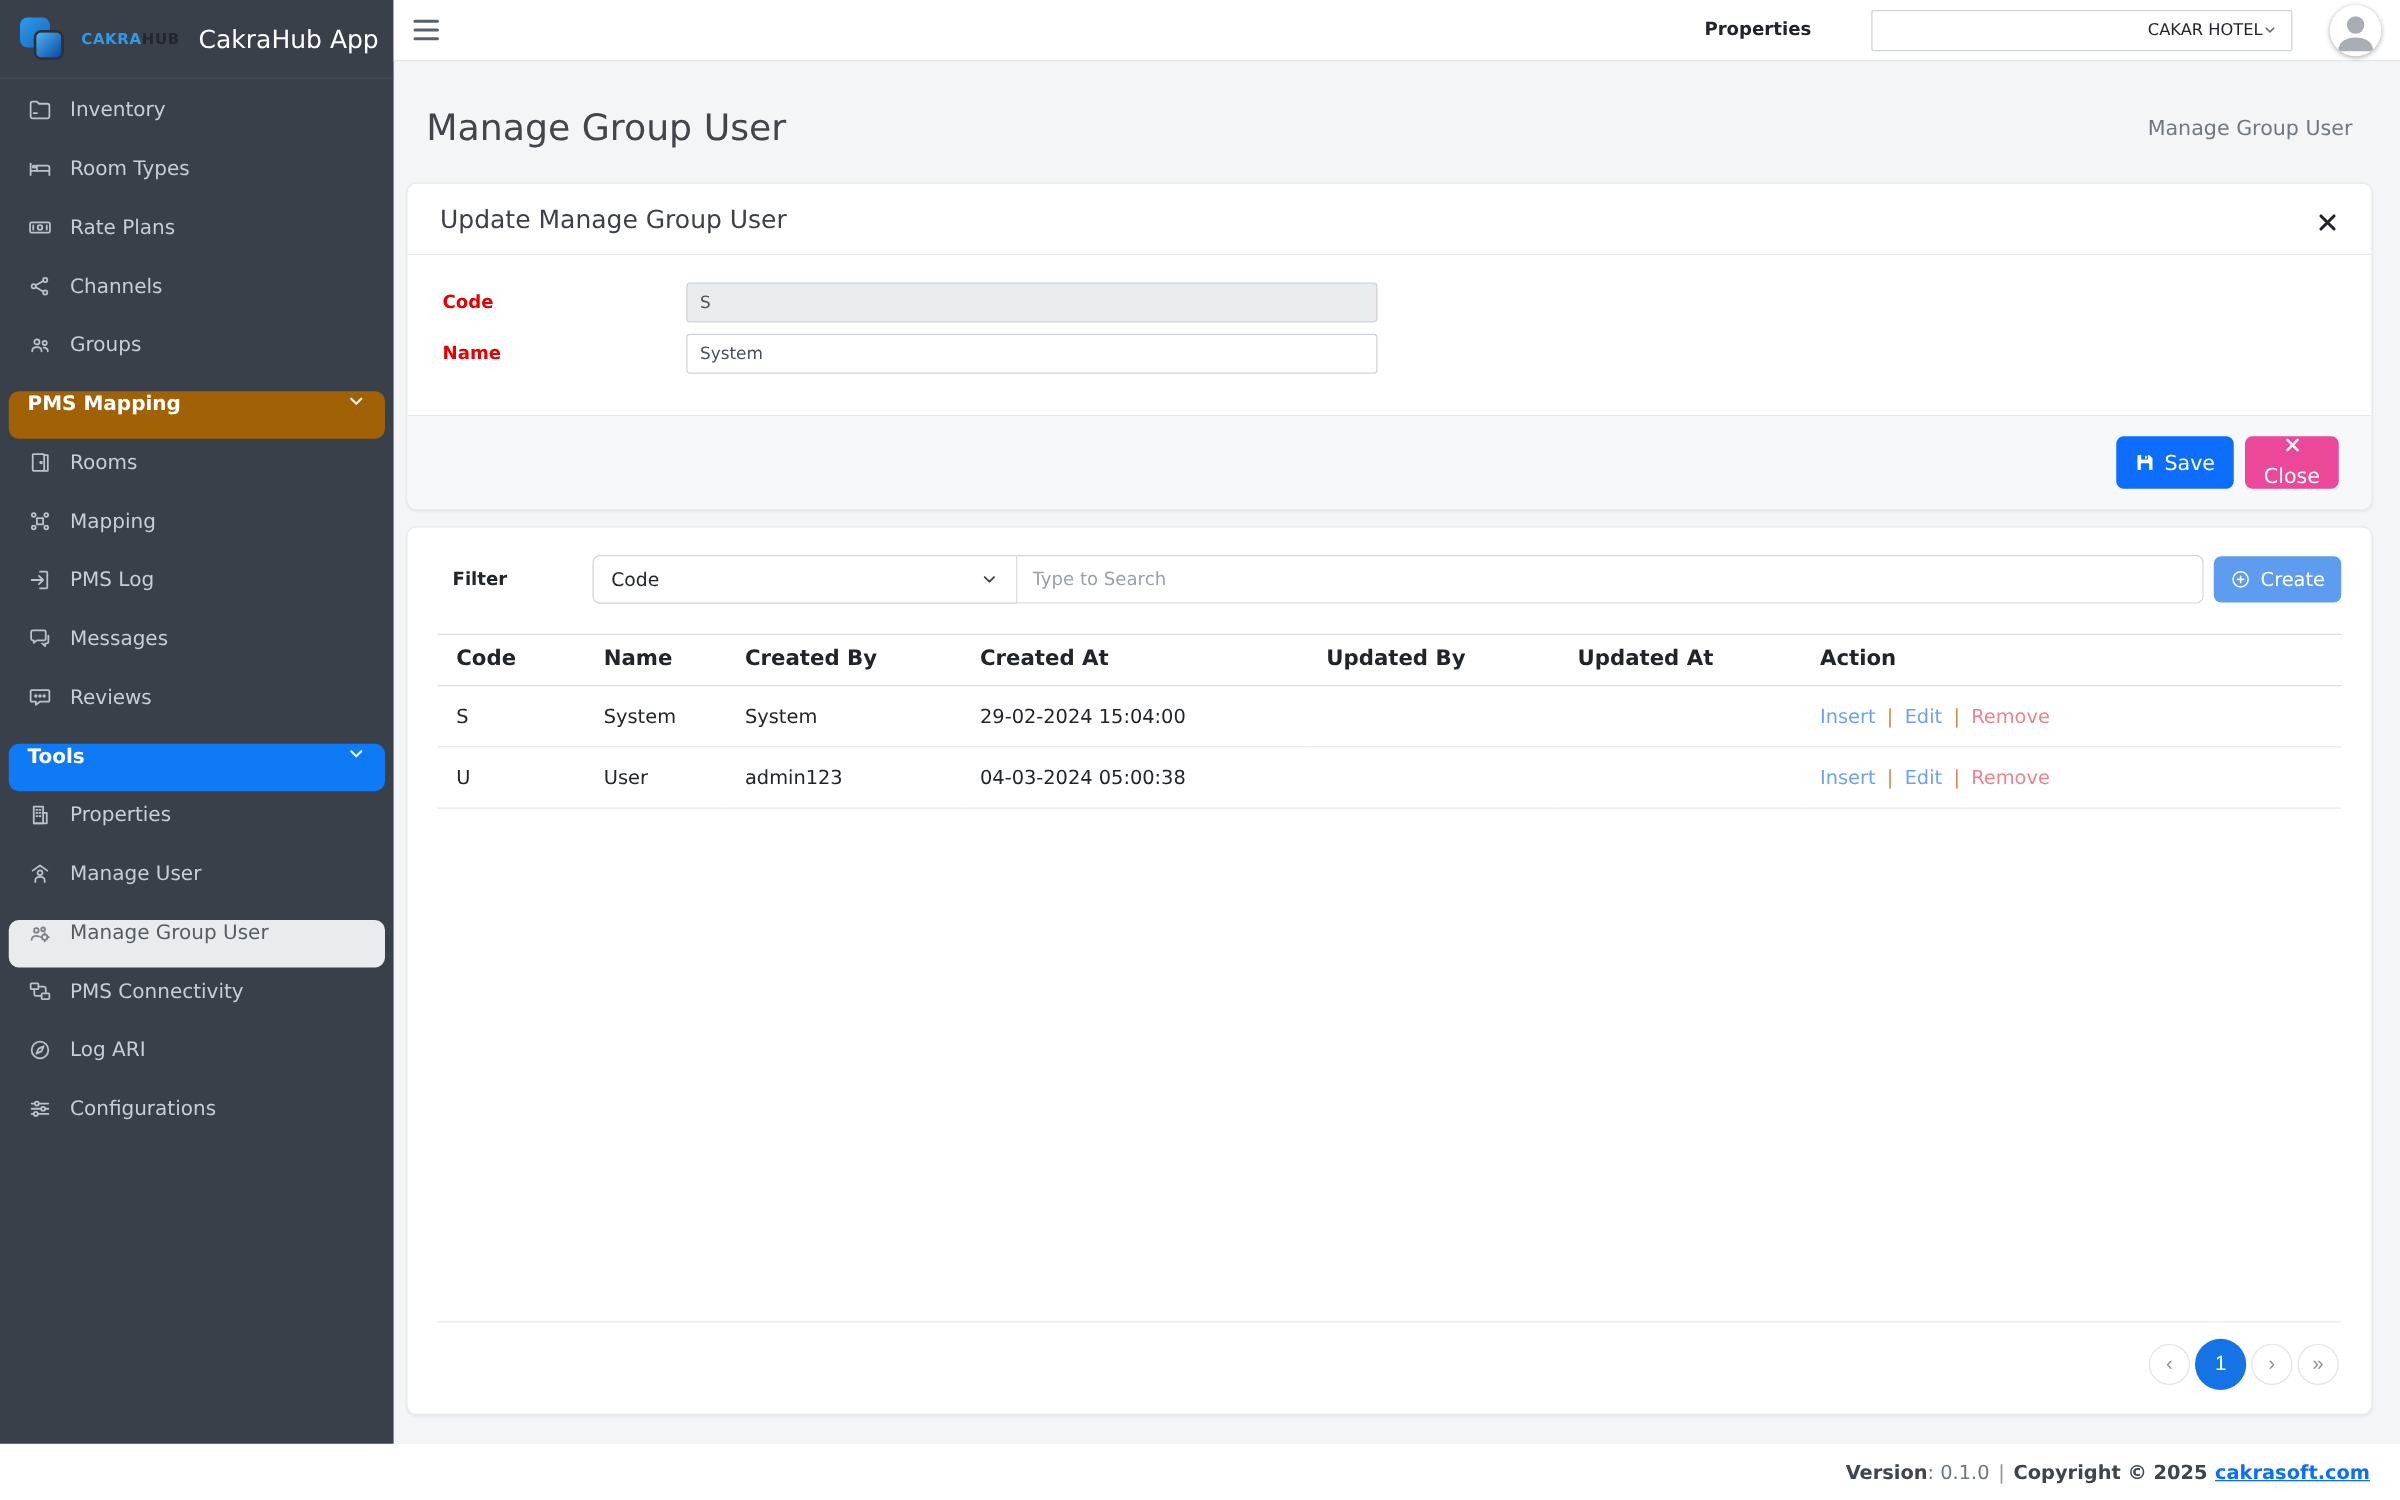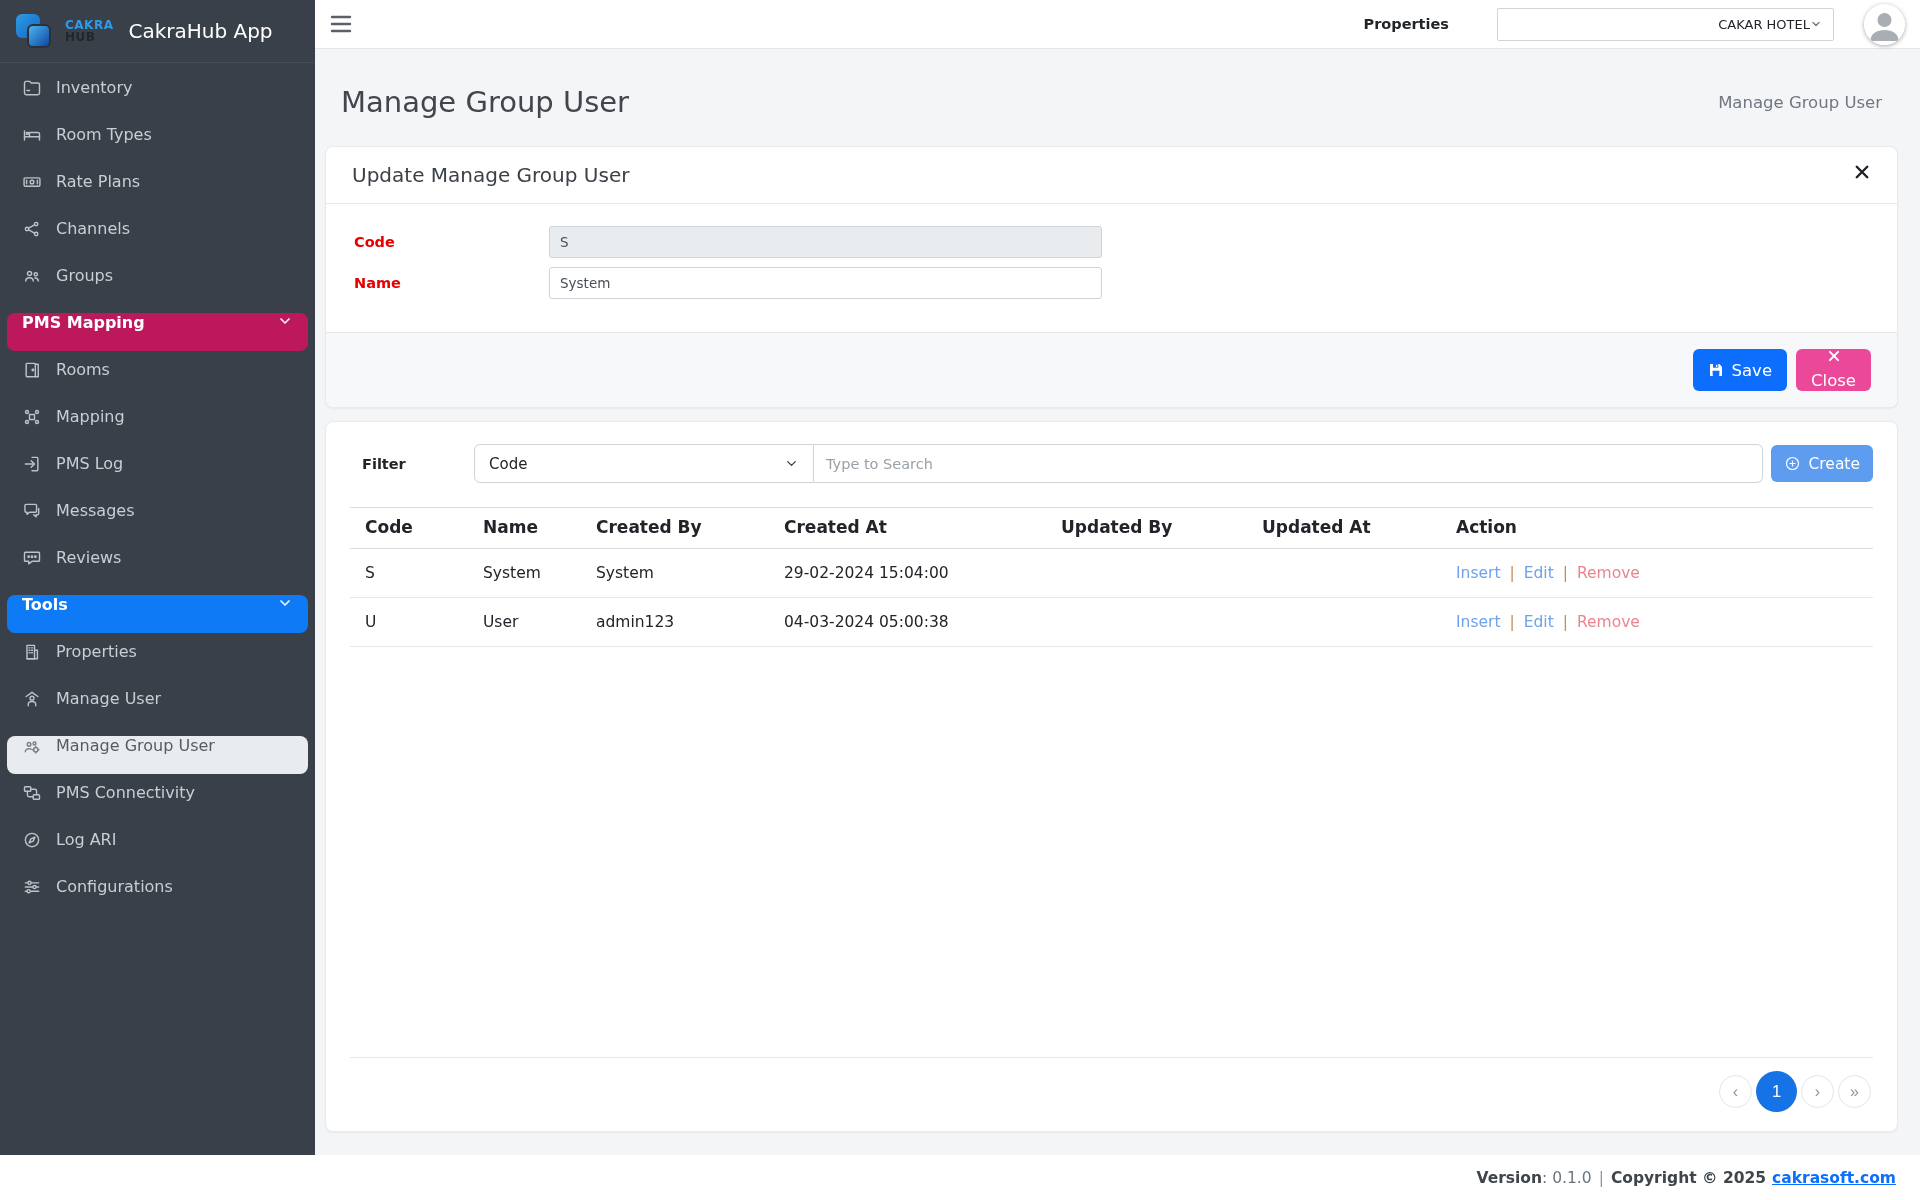--- a/index.html
+++ b/index.html
@@ -7,30 +7,30 @@
   body { font-family:"DejaVu Sans","Liberation Sans",sans-serif; background:#f4f5f7; color:#212529; }
 
   .app { display:flex; height:1155px; }
 
   
   .sidebar { width:315px; flex-shrink:0; background:#3a4049; color:#c9ced4; display:flex; flex-direction:column; }
   .brand { height:63px; flex-shrink:0; display:flex; align-items:center; gap:9px; padding:0 16px; border-bottom:1px solid #474d57; }
   .logo-mark { position:relative; width:40px; height:38px; flex-shrink:0; }
   .logo-sq1 { position:absolute; left:0; top:2px; width:24px; height:24px; border-radius:6px; background:linear-gradient(135deg,#2f9be8,#1565c0); }
   .logo-sq2 { position:absolute; left:11px; top:12px; width:24px; height:24px; border-radius:6px; background:linear-gradient(135deg,#4db3f0,#0d47a1); border:2px solid #2b3138; }
-  .logo-text { display:flex; flex-direction:column; line-height:12px; margin-right:6px; }
+  .logo-text { display:flex; line-height:12px; margin-right:6px; }
   .logo-text .t1 { color:#2f9be8; font-weight:bold; font-size:12px; letter-spacing:.5px; }
   .logo-text .t2 { color:#23272d; font-weight:bold; font-size:12px; letter-spacing:.5px; }
   .app-name { color:#ffffff; font-size:20px; font-weight:400; white-space:nowrap; }
 
   .menu { padding:15px 7px 0 7px; }
   .mi { display:flex; align-items:flex-start; gap:14px; height:38px; padding:0 15px; margin-bottom:9px; border-radius:8px; font-size:16px; cursor:pointer; white-space:nowrap; }
   .mi svg { flex-shrink:0; opacity:.92; }
   .mi-section { font-weight:600; color:#ffffff; justify-content:space-between; }
-  .mi-pms { background:#be185d; }
+  .mi-pms { background:#a16207; }
   .mi-tools { background:#0e7af6; }
   .mi-active { background:#e9ecef; color:#565c63; }
   .mi-active svg { opacity:.75; }
 
   
   .main { flex:1; min-width:0; display:flex; flex-direction:column; background:#f4f5f7; }
   .topbar { height:49px; flex-shrink:0; background:#fff; border-bottom:1px solid #e4e7ea; display:flex; align-items:center; padding:0 15px; }
   .hamburger { cursor:pointer; display:flex; align-items:center; }
   .topbar-spacer { flex:1; }
   .props-label { font-size:14.5px; font-weight:700; color:#212529; margin-right:48px; }
@@ -38,21 +38,21 @@
   .avatar { width:41px; height:41px; border-radius:50%; margin-left:30px; background:#fff; box-shadow:0 1px 4px rgba(0,0,0,.35); overflow:hidden; cursor:pointer; flex-shrink:0; }
 
   .content { flex:1; display:flex; flex-direction:column; padding:12px 22px 0 10px; min-height:0; }
   .page-head { display:flex; justify-content:space-between; align-items:center; padding:24px 16px 27px 16px; }
   .page-title { font-size:29px; font-weight:500; color:#41464d; }
   .breadcrumb { font-size:16.5px; color:#6f7780; }
 
   .card { background:#fff; border:1px solid #e7eaee; border-radius:8px; box-shadow:0 1px 2px rgba(0,0,0,.05); }
 
   
-  .uc-header { display:flex; justify-content:space-between; align-items:flex-start; padding:16px 26px; border-bottom:1px solid #e6e9ec; }
+  .uc-header { display:flex; justify-content:space-between; align-items:flex-end; padding:16px 26px; border-bottom:1px solid #e6e9ec; }
   .uc-title { font-size:20px; font-weight:500; color:#3c4147; }
   .uc-close { cursor:pointer; display:flex; }
   .uc-body { padding:22px 28px 24px 28px; }
   .form-row { display:flex; align-items:center; margin-bottom:9px; }
   .form-label { width:195px; font-size:14.5px; font-weight:700; color:#e60000; }
   .form-input { width:553px; height:32px; border:1px solid #ced4da; border-radius:3px; padding:0 10px; font-size:13.5px; color:#495057; background:#fff; font-family:inherit; }
   .form-input:disabled { background:#e9ecef; color:#495057; }
   .uc-footer { background:#f7f8f9; border-top:1px solid #e6e9ec; border-radius:0 0 8px 8px; padding:16px 26px; display:flex; justify-content:flex-end; gap:9px; }
   .btn { height:42px; border:none; border-radius:6px; color:#fff; font-size:16.5px; font-family:inherit; display:flex; align-items:center; gap:8px; padding:0 15px; cursor:pointer; }
   .btn-save { background:#0d6efd; }

